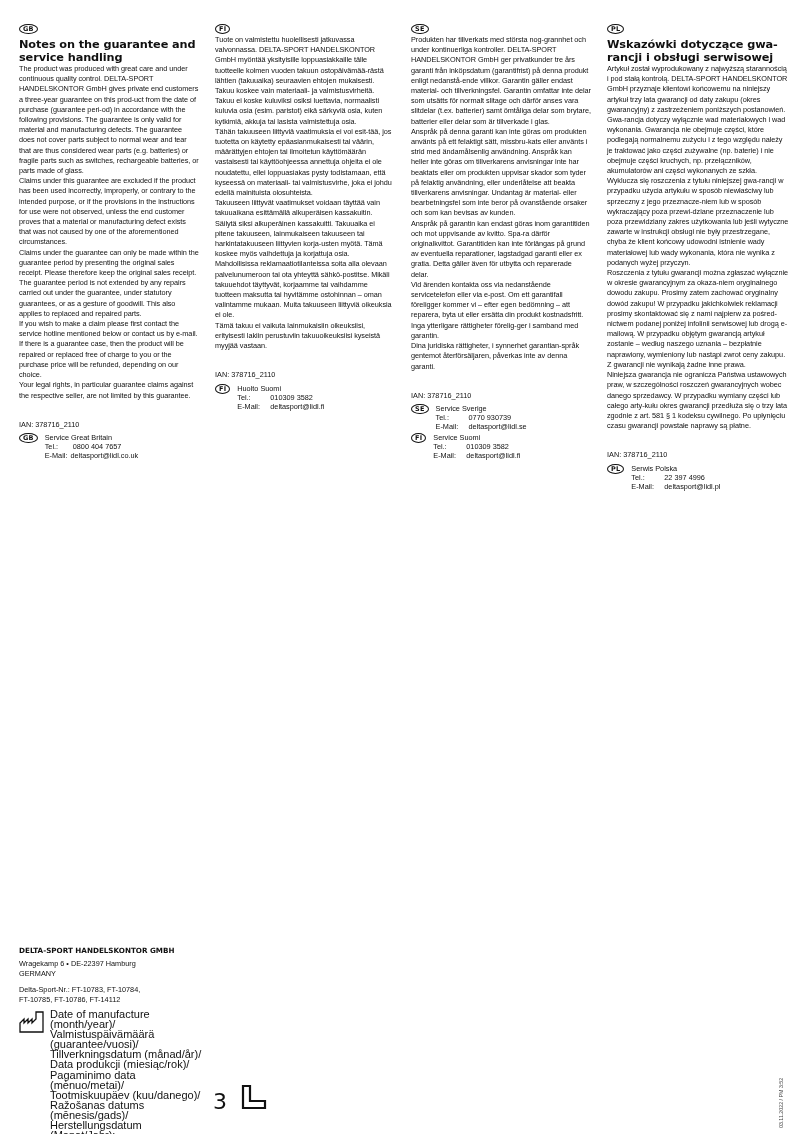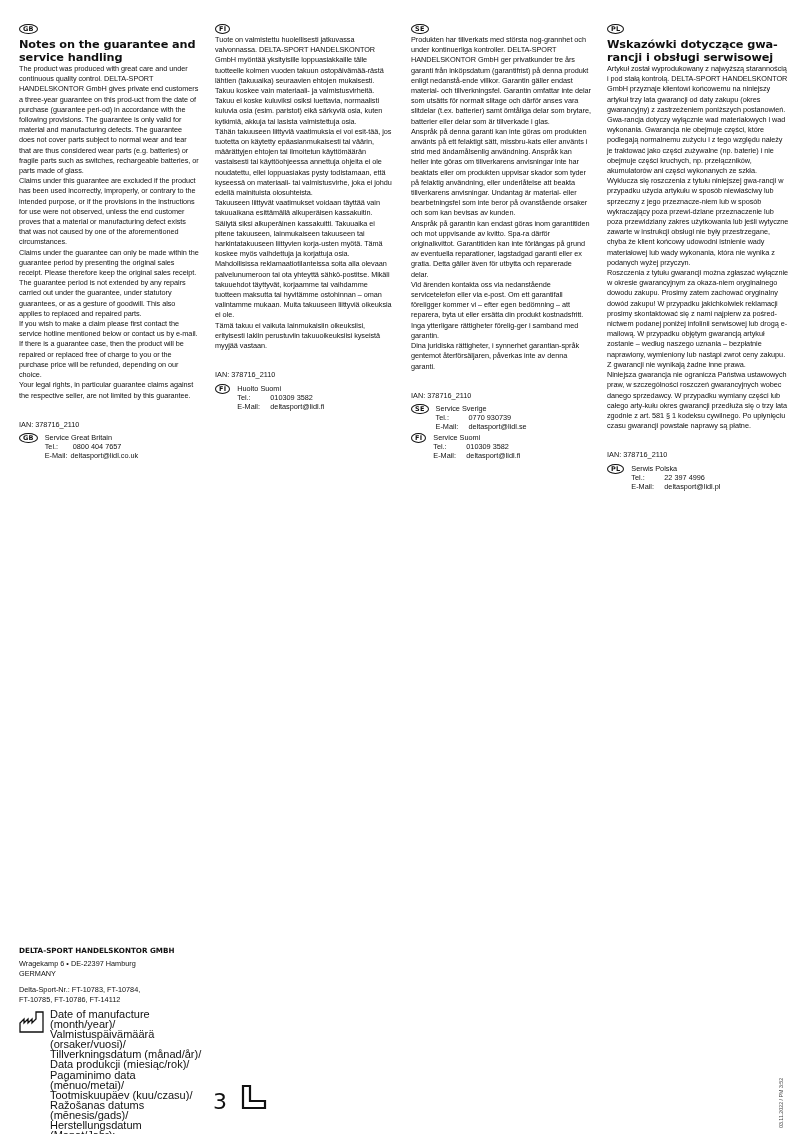--- a/index.html
+++ b/index.html
@@ -174,25 +174,25 @@
   <div class="nums">Delta-Sport-Nr.: FT-10783, FT-10784,</div>
   <div>FT-10785, FT-10786, FT-14112</div>
   <div class="mfg">
     <span class="mfg-icon">
       <svg width="26" height="22" viewBox="0 0 26 22">
         <path d="M1 21 V12 L5 8 L5 12 L9 8 L9 12 L13 8 L13 12 L17 8 V1 H24 V21 Z" fill="none" stroke="#111" stroke-width="1.3" stroke-linejoin="miter"></path>
       </svg>
     </span>
     <div class="mfg-text">
       <p>Date of manufacture (month/year)/</p>
-      <p>Valmistuspäivämäärä (orsaker/vuosi)/</p>
+      <p>Valmistuspäivämäärä (guarantee/vuosi)/</p>
       <p>Tillverkningsdatum (månad/år)/</p>
       <p>Data produkcji (miesiąc/rok)/</p>
       <p>Pagaminimo data (mėnuo/metai)/</p>
-      <p>Tootmiskuupäev (kuu/czasu)/</p>
+      <p>Tootmiskuupäev (kuu/danego)/</p>
       <p>Ražošanas datums (mēnesis/gads)/</p>
       <p>Herstellungsdatum (Monat/Jahr):</p>
       <p>02/2022</p>
     </div>
   </div>
 </div>
 
 <div class="page-num">3</div>
 <span class="page-logo">
   <svg width="26" height="26" viewBox="0 0 26 26">

